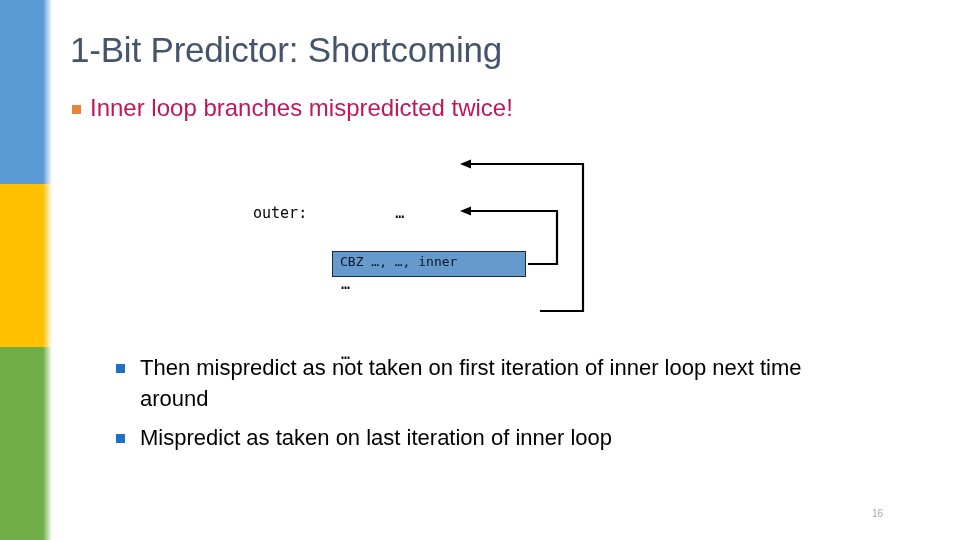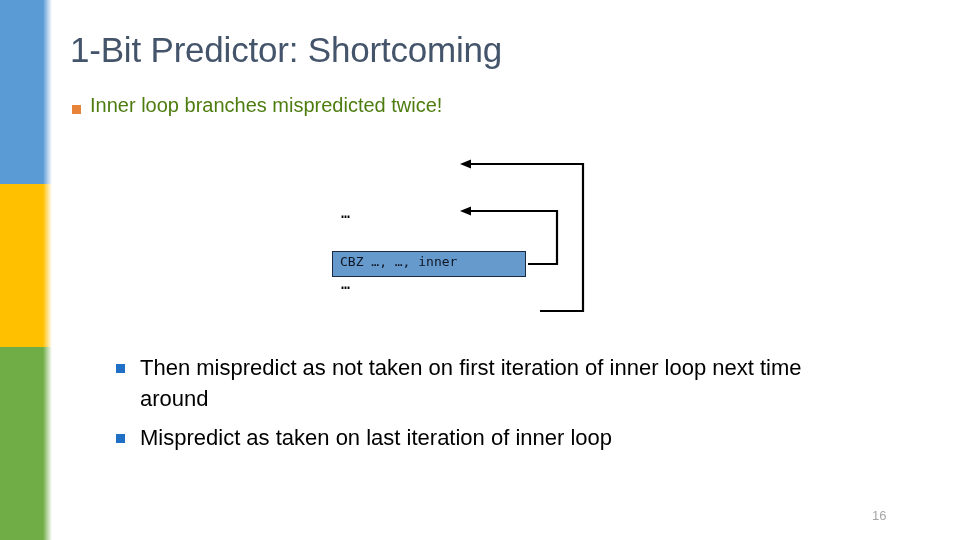--- a/index.html
+++ b/index.html
@@ -62,22 +62,22 @@
   }
   .sq-orange {
     width: 9px;
     height: 9px;
     background: #E8833A;
     margin-top: 11px;
     margin-right: 9px;
     flex: 0 0 auto;
   }
   .bullet1-text {
-    font-size: 20px;
-    color: #4d7c0f;
+    font-size: 24px;
+    color: #be185d;
     white-space: nowrap;
   }
 
   
   .code {
     position: absolute;
     left: 253px;
     top: 155px;
     font-family: "DejaVu Sans Mono", "Liberation Mono", monospace;
     font-size: 15px;
@@ -144,21 +144,21 @@
     font-size: 22px;
     color: #000000;
     line-height: 31px;
   }
 
   
   .pagenum {
     position: absolute;
     left: 872px;
     top: 508px;
-    font-size: 13px;
+    font-size: 10px;
     color: #A6A6A6;
   }
 </style>
 </head>
 <body>
 
 <div id="slide">
 
   <div class="rail rail-blue"></div>
   <div class="rail-fade fade-blue"></div>
@@ -168,20 +168,21 @@
   <div class="rail-fade fade-green"></div>
 
   <div class="title">1-Bit Predictor: Shortcoming</div>
 
   <div class="bullet1">
     <div class="sq-orange"></div>
     <div class="bullet1-text">Inner loop branches mispredicted twice!</div>
   </div>
 
   <div class="code">
+    <div class="code-line"><span>outer:</span><span class="code-ind2">…</span></div>
     <div class="code-line code-ind">…</div>
     <div class="code-line code-ind">…</div>
     <div class="code-line code-ind">&nbsp;</div>
     
     
   </div>
 
   <div class="hl-box"></div>
   <div class="hl-text">CBZ …, …, inner</div>
 

